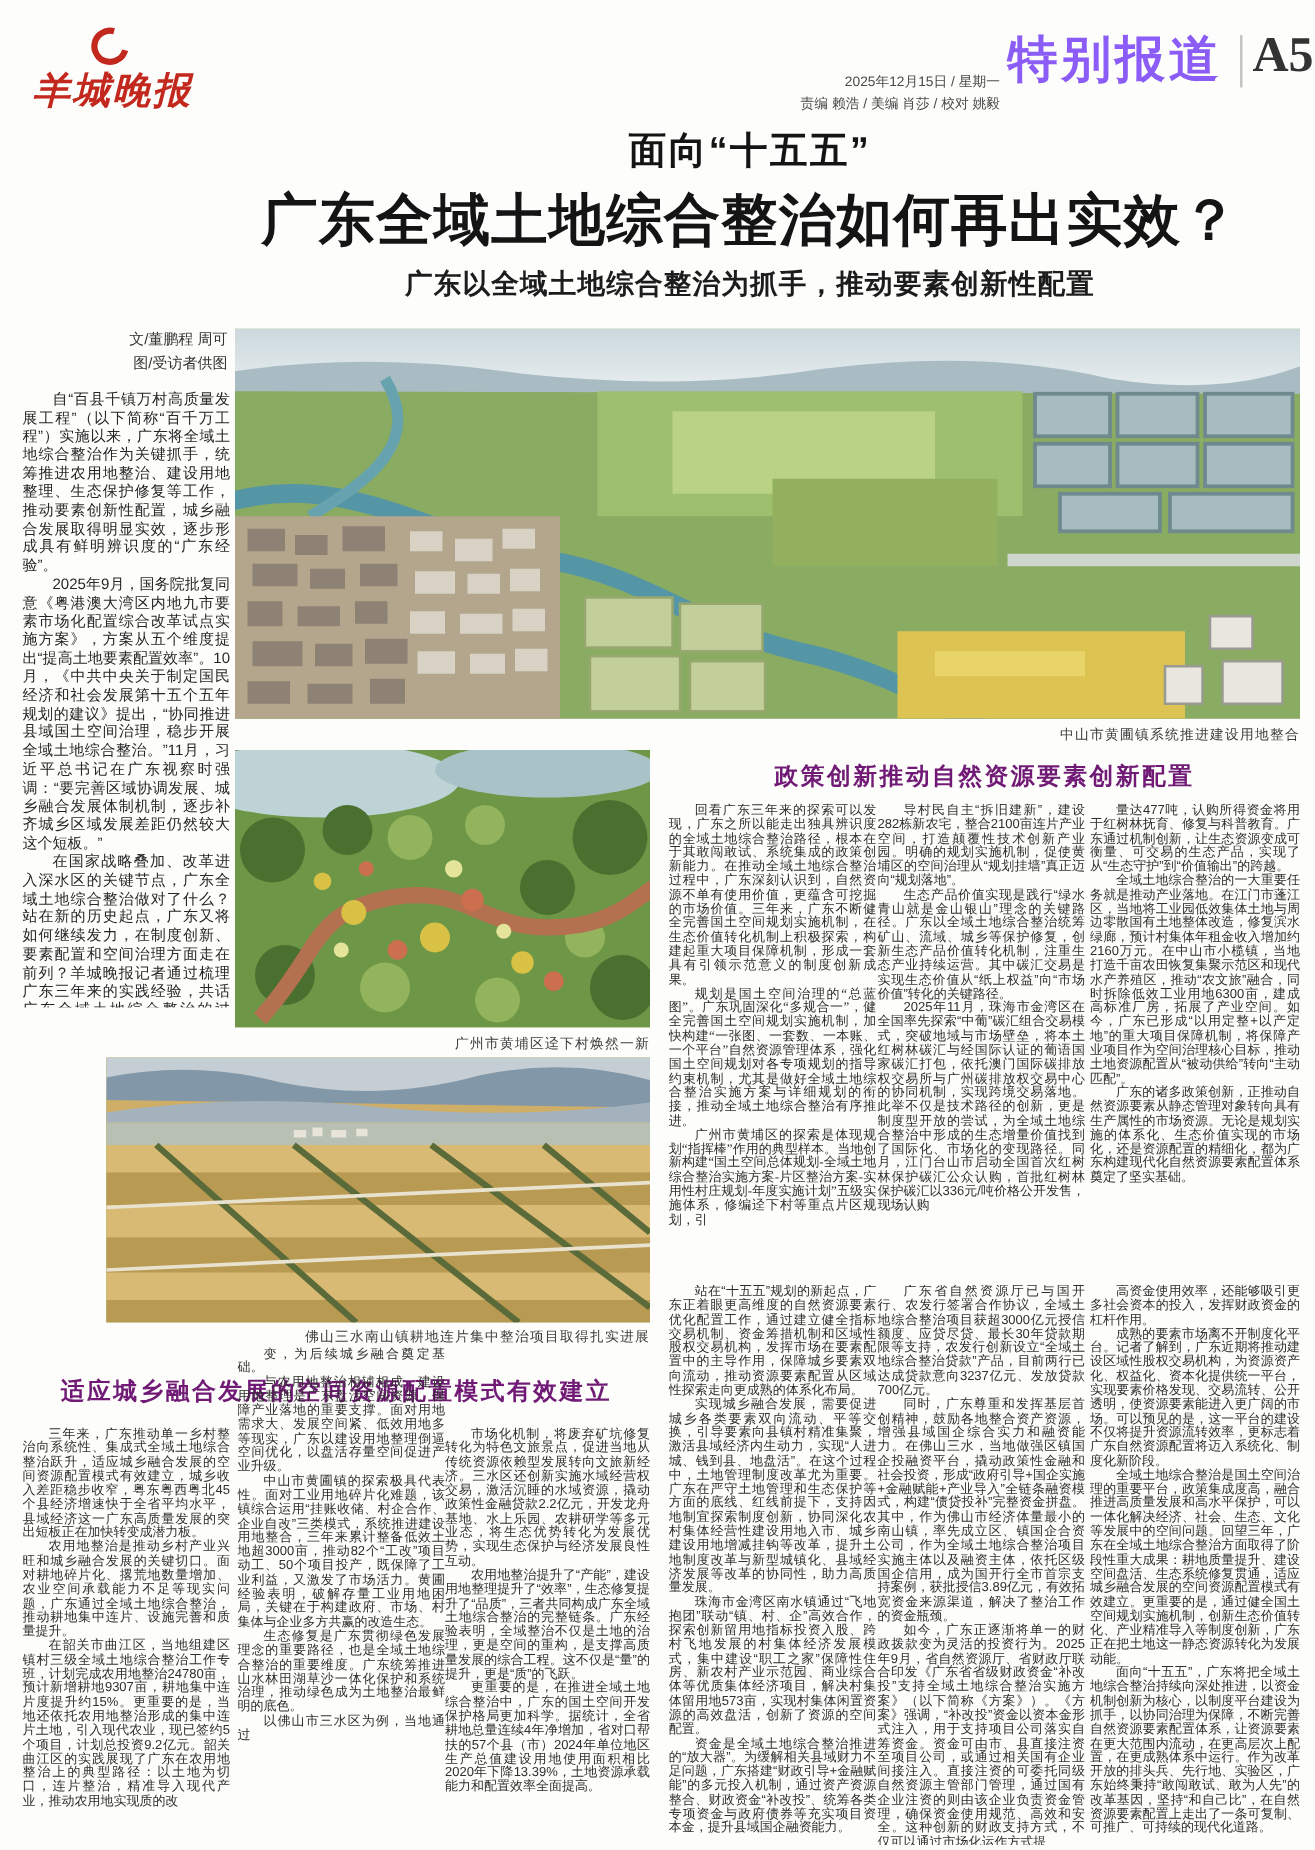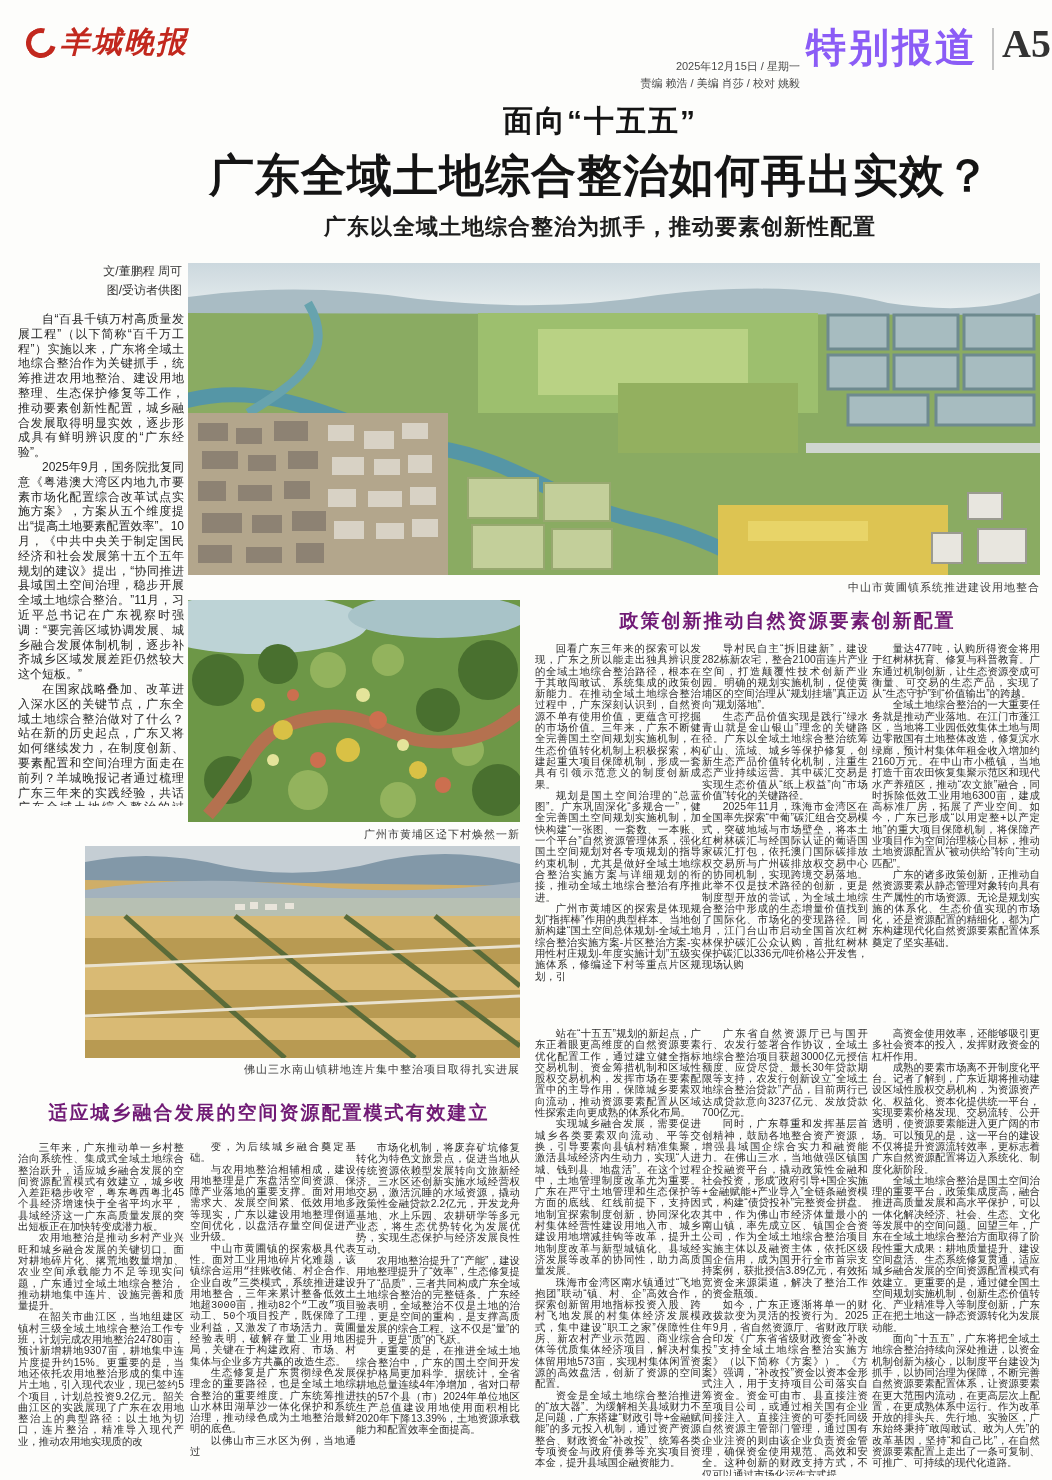--- a/index.html
+++ b/index.html
@@ -1,20 +1,20 @@
 <!DOCTYPE html>
 <html><head>
 <meta charset="utf-8">
 <style>
   html,body{margin:0;padding:0;background:#e9e9e6;}
   .page{position:relative;width:1052px;height:1480px;margin:0 auto;background:#fdfdfb;
         font-family:"Liberation Sans","DejaVu Sans",sans-serif;color:#2a2a2a;overflow:hidden;}
   
   .masthead{position:absolute;left:0;top:0;width:1052px;height:80px;}
-  .logo{position:absolute;left:26px;top:22px;display:flex;align-items:center;}
+  .logo{position:absolute;left:26px;top:22px;display:flex;align-items:center;flex-direction:column;}
   .logo-c{width:20px;height:20px;border:5px solid #c2281e;border-right-color:transparent;
           border-radius:50%;display:inline-block;transform:rotate(-30deg);margin-right:4px;}
   .logo-text{font-family:"Liberation Serif","DejaVu Serif",serif;font-weight:bold;font-style:italic;
              font-size:30px;color:#c2281e;letter-spacing:2px;}
   .mast-info{position:absolute;left:550px;top:30px;width:250px;text-align:right;color:#4a4a4a;
              font-size:11px;line-height:17px;margin-top:28px;}
   .mast-banner{position:absolute;left:806px;top:20px;font-size:40px;font-weight:900;color:#8b5cf6;
                letter-spacing:3px;font-family:"Liberation Serif","DejaVu Serif",serif;}
   .mast-divider{position:absolute;left:992px;top:28px;width:2px;height:42px;background:#c4c4c4;}
   .mast-page{position:absolute;left:1002px;top:20px;font-size:40px;font-weight:bold;color:#333;
@@ -24,28 +24,28 @@
   .hl1{font-size:30px;font-weight:900;line-height:54px;letter-spacing:2px;}
   .hl2{font-size:45px;font-weight:900;line-height:56px;letter-spacing:1px;}
   .hl-sub{font-size:22px;font-weight:700;margin-top:8px;letter-spacing:1px;color:#1c1c1c;}
   .byline{position:absolute;left:30px;top:262px;width:152px;text-align:right;font-size:12px;
           line-height:19px;color:#333;}
   
   .col{position:absolute;overflow:hidden;text-align:justify;}
   .col p{margin:0;text-indent:2em;}
   .intro-col{left:18px;top:312px;width:166px;height:494px;font-size:12px;line-height:14.8px;color:#262626;}
   .body-col{font-size:10.4px;line-height:11.3px;color:#2e2e2e;}
-  .s1c1{left:535px;top:643px;width:166px;height:346px;}
+  .s1c1{left:535px;top:643px;width:166px;height:346px;font-family:Liberation Serif, serif;}
   .s1c2{left:702px;top:643px;width:166px;height:346px;}
   .s1c3{left:872px;top:643px;width:168px;height:346px;}
   .s2c1{left:535px;top:1028px;width:166px;height:448px;}
   .s2c2{left:702px;top:1028px;width:166px;height:448px;}
   .s2c3{left:872px;top:1028px;width:168px;height:448px;}
   .s3c1{left:18px;top:1142px;width:166px;height:334px;}
-  .s3c2{left:190px;top:1142px;width:166px;height:334px;font-family:Liberation Mono, monospace;}
+  .s3c2{left:190px;top:1078px;width:166px;height:334px;}
   .s3c3{left:356px;top:1142px;width:164px;height:334px;}
   
   .sec-title{position:absolute;text-align:center;font-size:19px;font-weight:900;color:#701a75;
              letter-spacing:2px;}
   .sec1-title{left:535px;top:608px;width:505px;}
   .sec2-title{left:535px;top:994px;width:505px;}
   .sec3-title{left:18px;top:1100px;width:502px;}
   
   .photo{position:absolute;overflow:hidden;background:#9db27f;}
   .photo svg{display:block;width:100%;height:100%;}

